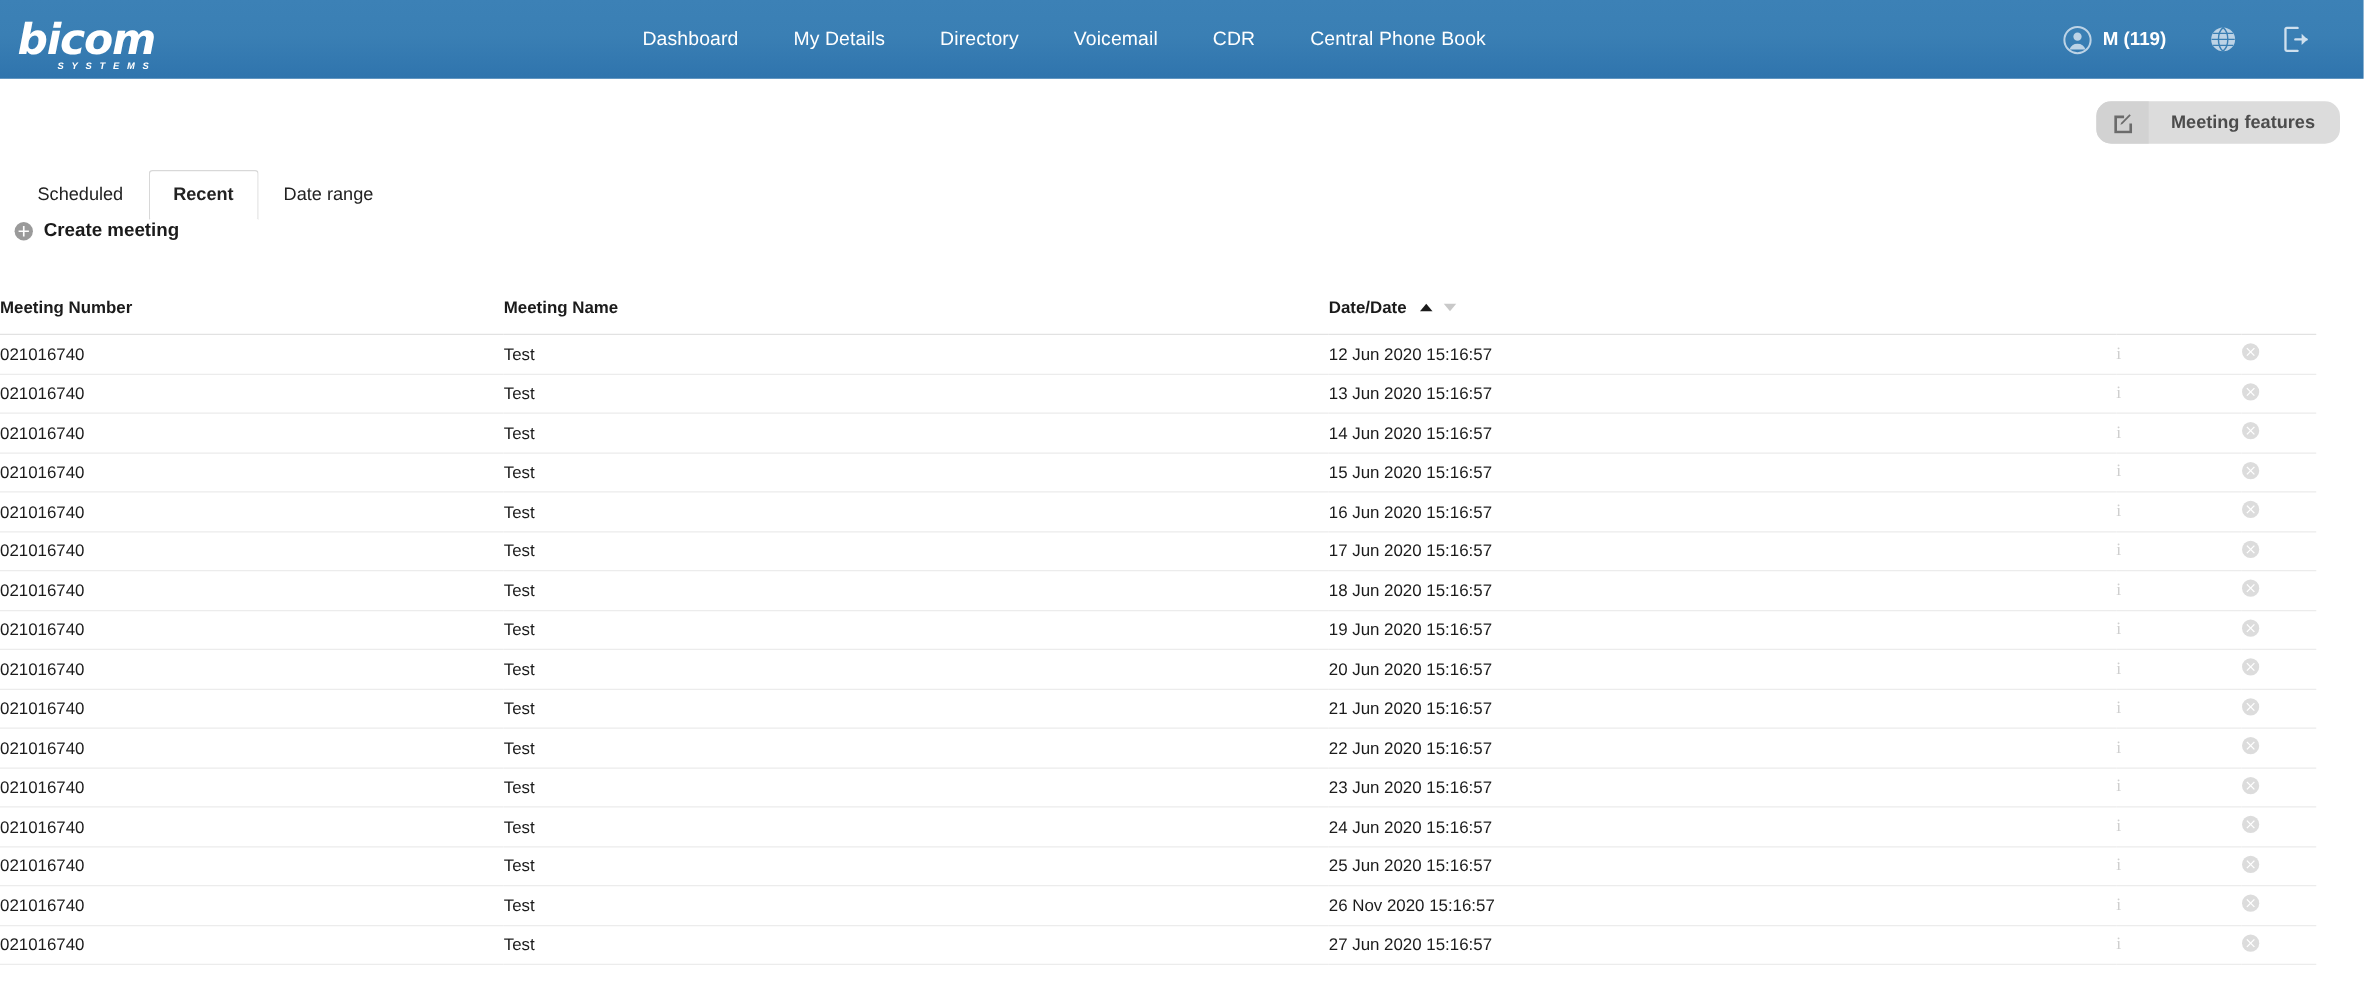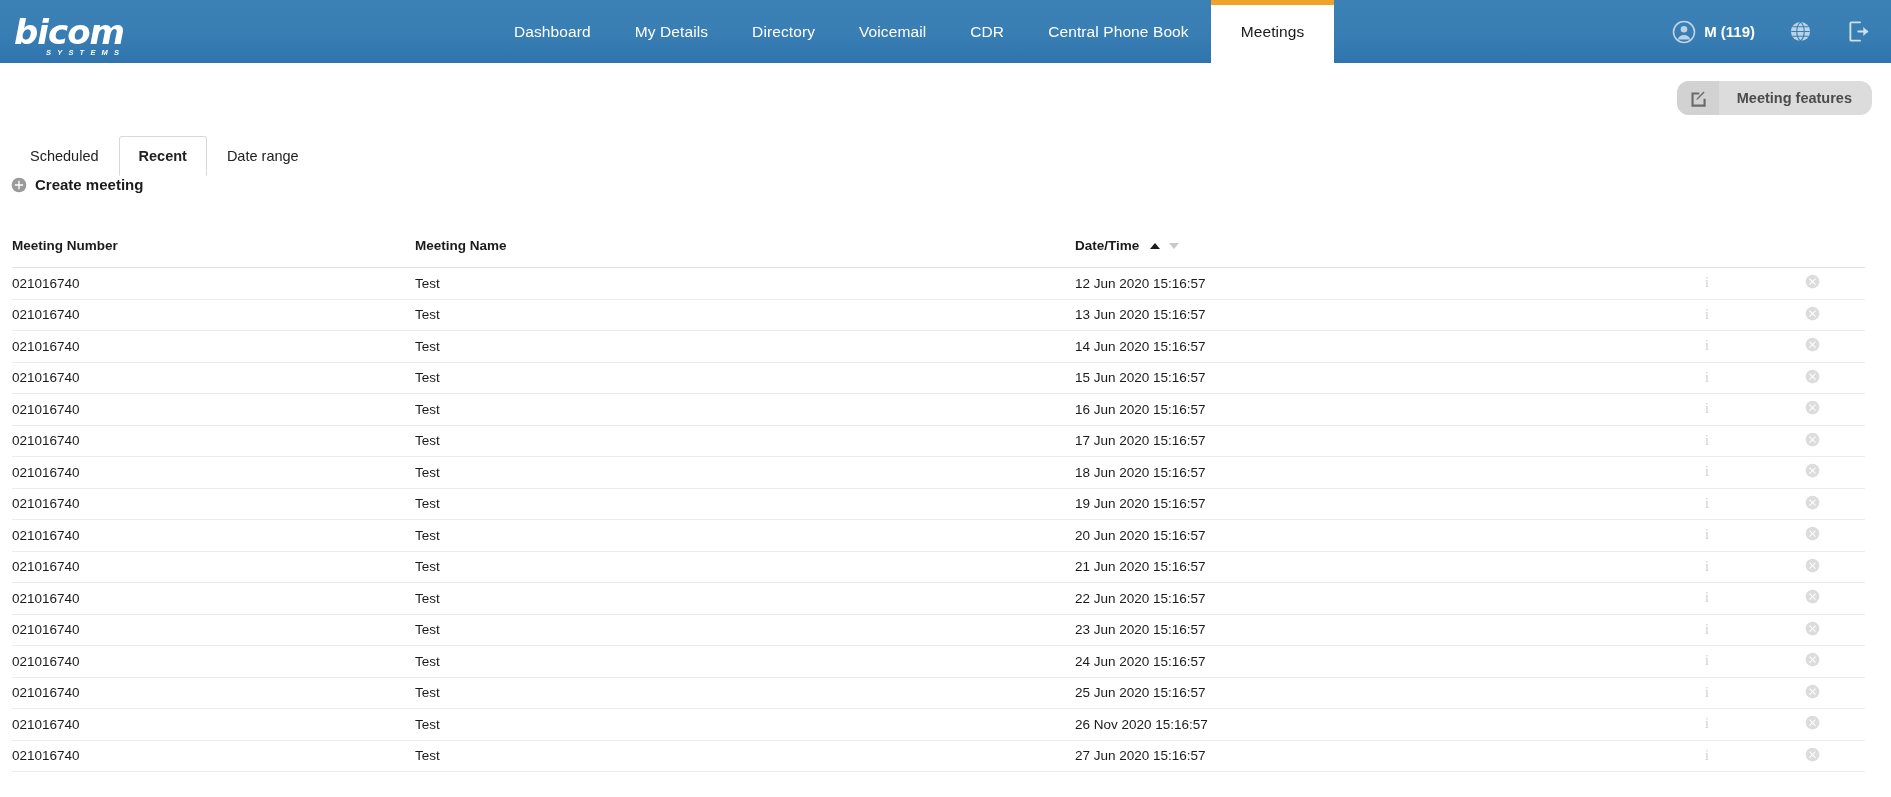--- a/index.html
+++ b/index.html
@@ -80,21 +80,21 @@
     content: "";
     position: absolute;
     left: 0; right: 0; top: 0;
     height: 5px;
     background: #f0a32a;
   }
 
   
   .user-area {
     position: absolute;
-    right: 20px;
+    right: 42px;
     top: 0;
     height: 63px;
     display: flex;
     align-items: center;
     gap: 34px;
   }
   .user-chip {
     display: flex;
     align-items: center;
     gap: 8px;
@@ -180,21 +180,21 @@
     gap: 8px;
     cursor: pointer;
   }
   .create-label {
     font-size: 15px;
     color: #1b1b1b;
     font-weight: 600;
   }
 
   
-  .table-wrap { width: 1812px; padding: 0 14px 0 12px; }
+  .table-wrap { width: 1812px; padding: 0 14px 0 0; }
   table.meetings {
     width: 100%;
     border-collapse: collapse;
     table-layout: fixed;
   }
   table.meetings th {
     text-align: left;
     font-size: 13.5px;
     font-weight: 700;
     color: #1b1b1b;
@@ -270,23 +270,20 @@
       <span>Directory</span>
     </div>
     <div class="nav-item">
       <span>Voicemail</span>
     </div>
     <div class="nav-item">
       <span>CDR</span>
     </div>
     <div class="nav-item">
       <span>Central Phone Book</span>
-    </div>
-    <div class="nav-item active">
-      <span>Meetings</span>
     </div>
   </nav>
 
   <div class="user-area">
     <div class="user-chip">
       <span>
         <svg class="icon-svg" width="24" height="24" viewBox="0 0 24 24">
           <circle cx="12" cy="12" r="10.5" fill="none" stroke="#bcd3e6" stroke-width="1.6"></circle>
           <circle cx="12" cy="9.3" r="3.3" fill="#bcd3e6"></circle>
           <path d="M5.6 19.6a6.8 6.8 0 0 1 12.8 0" fill="#bcd3e6"></path>
@@ -360,21 +357,21 @@
     </colgroup>
     <thead>
       <tr>
         <th>
           <span>Meeting Number</span>
         </th>
         <th>
           <span>Meeting Name</span>
         </th>
         <th>
-          <span>Date/Time</span>
+          <span>Date/Date</span>
           <span class="sort-arrows">
             <span class="tri-up"></span>
             <span class="tri-down"></span>
           </span>
         </th>
         <th></th>
         <th></th>
       </tr>
     </thead>
     <tbody id="rows-body">

